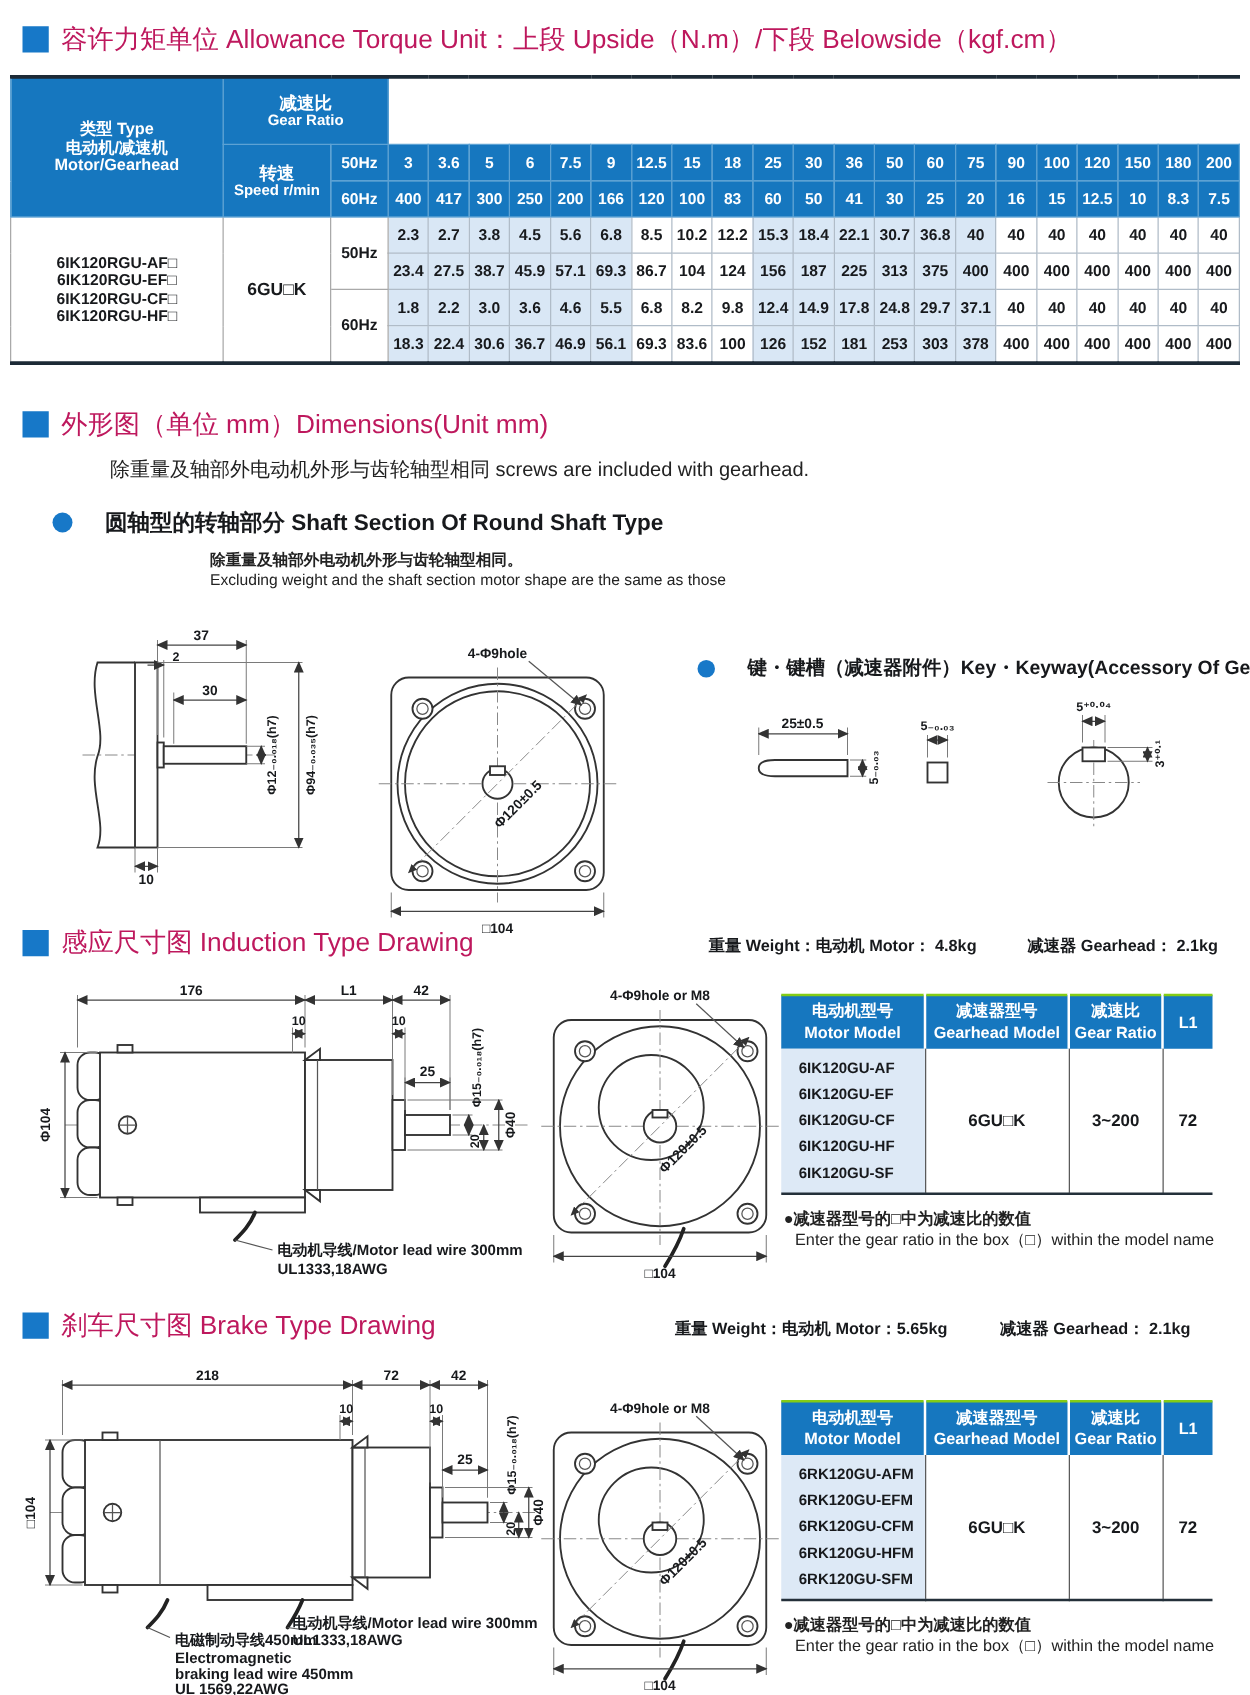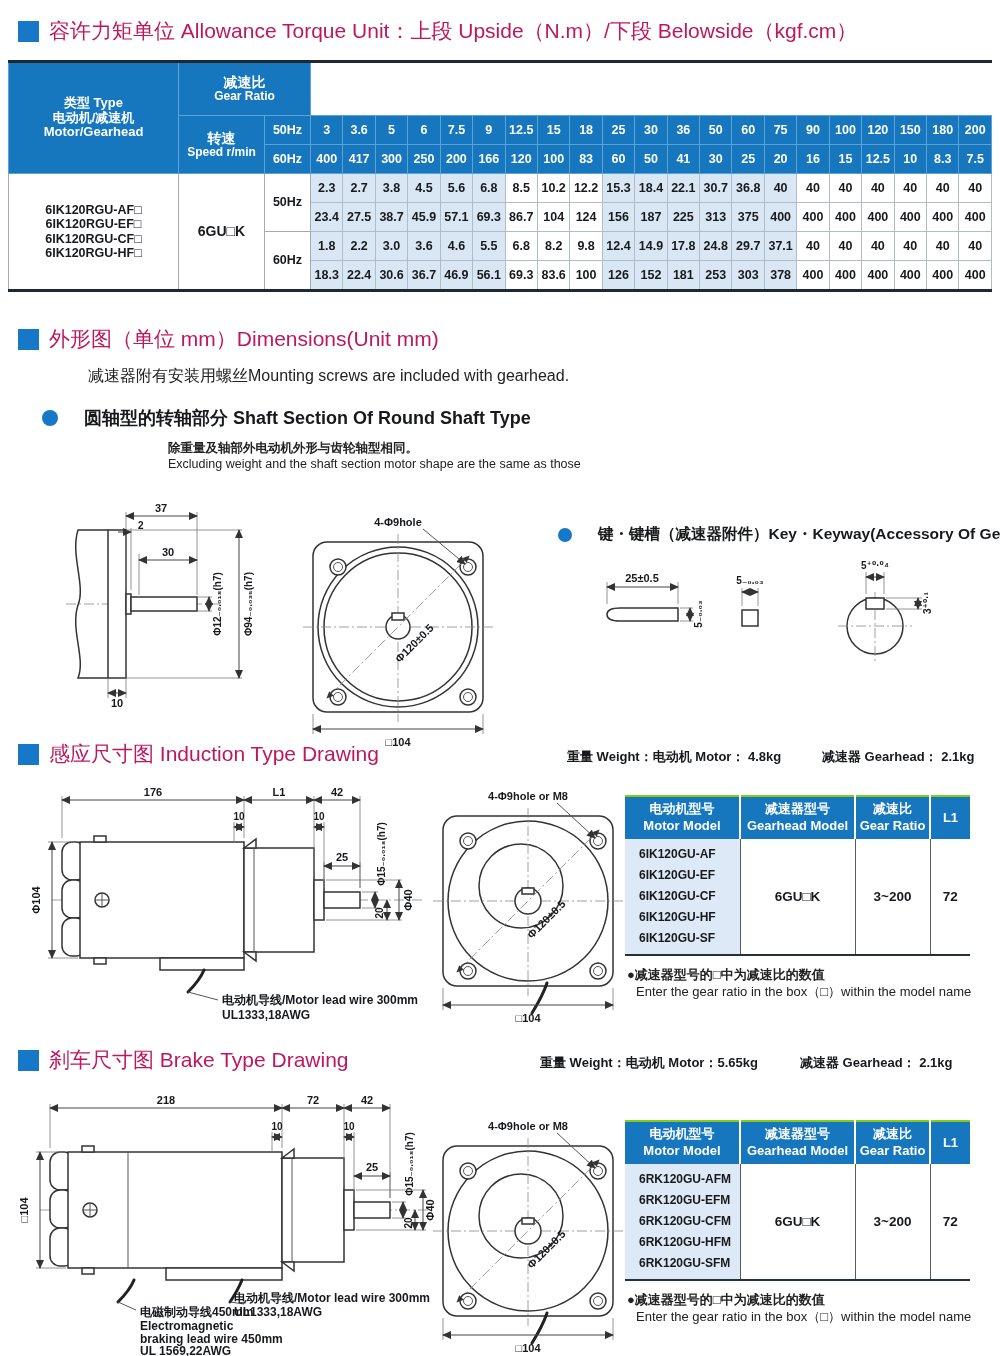--- a/index.html
+++ b/index.html
@@ -245,21 +245,21 @@
           <td class="d">400</td>
           <td class="d">400</td>
         </tr>
     </tbody>
   </table>
 
   <div class="sec" style="left:18px;top:325px;">
     <span class="sq"></span>
     <span>外形图（单位 mm）Dimensions(Unit mm)</span>
   </div>
-  <div class="plain" style="left:88px;top:366px;">减速器附有安装用螺丝Mounting screws are included with gearhead.</div>
+  <div class="plain" style="left:88px;top:366px;">除重量及轴部外电动机外形与齿轮轴型相同 screws are included with gearhead.</div>
 
   <div class="bullet" style="left:42px;top:406px;">
     <span class="dot"></span>
     <span>圆轴型的转轴部分 Shaft Section Of Round Shaft Type</span>
   </div>
   <div class="smallnote" style="left:168px;top:440px;">
     <div class="cn">除重量及轴部外电动机外形与齿轮轴型相同。</div>
     <div>Excluding weight and the shaft section motor shape are the same as those</div>
   </div>
 

